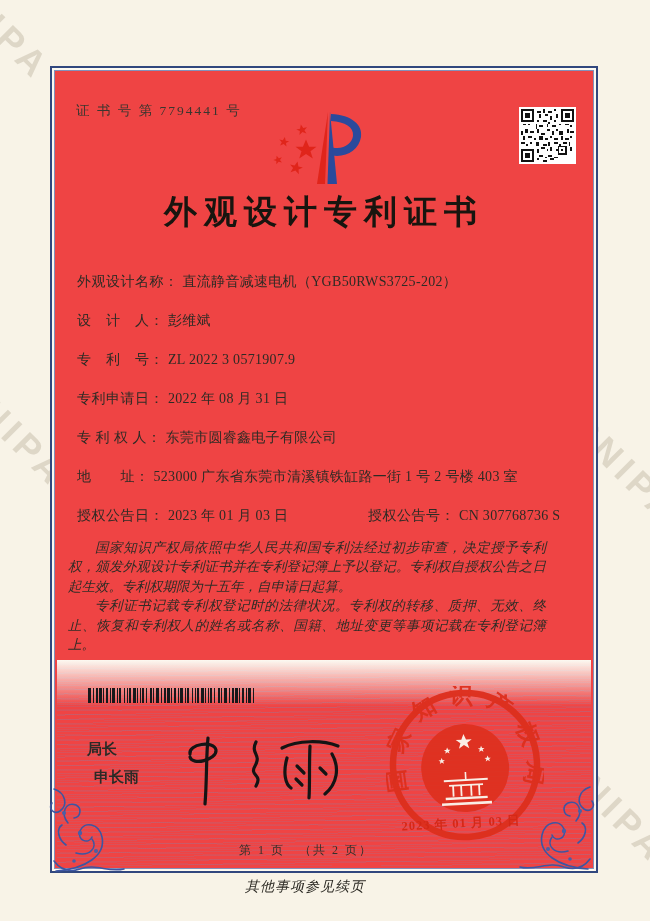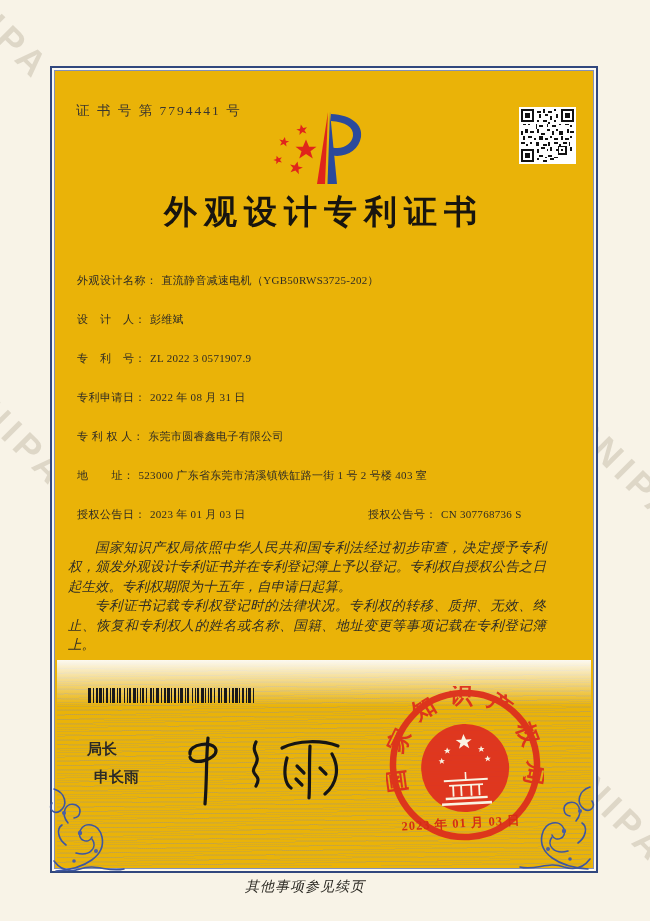--- a/index.html
+++ b/index.html
@@ -6,38 +6,38 @@
   body{width:650px;height:921px;background:#f8f3e7;font-family:"Liberation Serif","DejaVu Serif",serif;}
   .page{position:relative;width:650px;height:921px;overflow:hidden;background:#f8f3e7;}
 
   
   .wm{position:absolute;transform:translate(-50%,-50%) rotate(45deg);
       font-family:"Liberation Sans","DejaVu Sans",sans-serif;font-weight:bold;
       font-size:36px;letter-spacing:6px;color:rgba(183,172,152,.40);white-space:nowrap;z-index:1;}
 
   
   .frame{position:absolute;left:50px;top:66px;width:548px;height:807px;box-sizing:border-box;
-         border:2px solid #31477e;background:#eab308;z-index:2;
+         border:2px solid #31477e;background:#ef4444;z-index:2;
          box-shadow:inset 0 0 0 2px #fcf9f1, inset 0 0 0 3px #8391bb;}
 
   .guilloche{position:absolute;left:5px;right:5px;top:592px;bottom:5px;z-index:0;
       background:
         repeating-linear-gradient(179.2deg, rgba(124,136,180,.20) 0 1px, rgba(0,0,0,0) 1px 4.2px),
         repeating-linear-gradient(180.8deg, rgba(124,136,180,.15) 0 1px, rgba(0,0,0,0) 1px 5.1px);}
   .guilloche::before{content:"";position:absolute;left:0;right:0;top:0;height:46px;
       background:linear-gradient(#fcf9f1, rgba(252,249,241,0));}
 
   .cert-no{position:absolute;left:24px;top:34px;font-size:13.5px;letter-spacing:2px;color:#3a362f;z-index:3;}
   .logo{position:absolute;left:202px;top:42px;z-index:3;}
   .qr{position:absolute;left:467px;top:39px;z-index:3;background:#fff;padding:2px;}
   .title{position:absolute;left:0;right:0;top:122px;text-align:center;font-size:33px;font-weight:700;
          letter-spacing:7px;color:#18150f;z-index:3;}
 
   .fields{position:absolute;left:25px;top:0;width:500px;z-index:3;}
-  .frow{position:absolute;left:0;font-size:11px;color:#2e2b25;white-space:nowrap;}
+  .frow{position:absolute;left:0;font-size:14px;color:#2e2b25;white-space:nowrap;}
   .frow .lab{letter-spacing:.5px;}
   .frow .val{margin-left:4px;letter-spacing:.3px;}
   .pair2{position:absolute;left:250px;top:0;white-space:nowrap;margin-left:41px;}
 
   .body-text{position:absolute;left:16px;top:470px;width:478px;z-index:3;}
   .body-text p{margin:0;font-size:13.5px;line-height:19.4px;text-indent:2em;color:#2f2c26;
                text-align:justify;font-style:italic;}
 
   .barcode{position:absolute;left:36px;top:620px;z-index:3;}
 
@@ -201,20 +201,21 @@
             <path d="M62,99 H96" stroke-width="1.6"></path>
             <path d="M66,99 V110 M74,99 V110 M84,99 V110 M92,99 V110" stroke-width="1.8"></path>
             <path d="M58,112 H100" stroke-width="2.4"></path>
             <path d="M54,117.5 H104" stroke-width="2.6"></path>
           </g>
         </g>
         <text x="72" y="141" text-anchor="middle" font-size="12.5" font-weight="600" fill="#d42714" letter-spacing="1" font-family="Liberation Serif, serif">2023 年 01 月 03 日</text>
       </g>
     </svg>
 
+    <div class="page-footer">第 1 页　（共 2 页）</div>
 
     <svg class="orn-br" width="80" height="94" viewBox="0 0 80 94">
       <g stroke="#3d56a2" stroke-width="1.6" fill="none" stroke-linecap="round">
         <path d="M72,6 C60,10 58,22 66,28 C72,32 78,26 74,20"></path>
         <path d="M58,40 C66,30 60,18 50,22 C44,25 45,34 52,35"></path>
         <path d="M70,88 C40,86 20,72 24,54 C27,40 42,38 46,48 C49,57 38,62 34,54"></path>
         <path d="M50,70 C36,74 28,64 34,56"></path>
         <path d="M2,86 C18,90 30,80 46,86 C58,90 66,86 72,78"></path>
         <path d="M60,62 C68,56 70,46 64,42"></path>
       </g>

